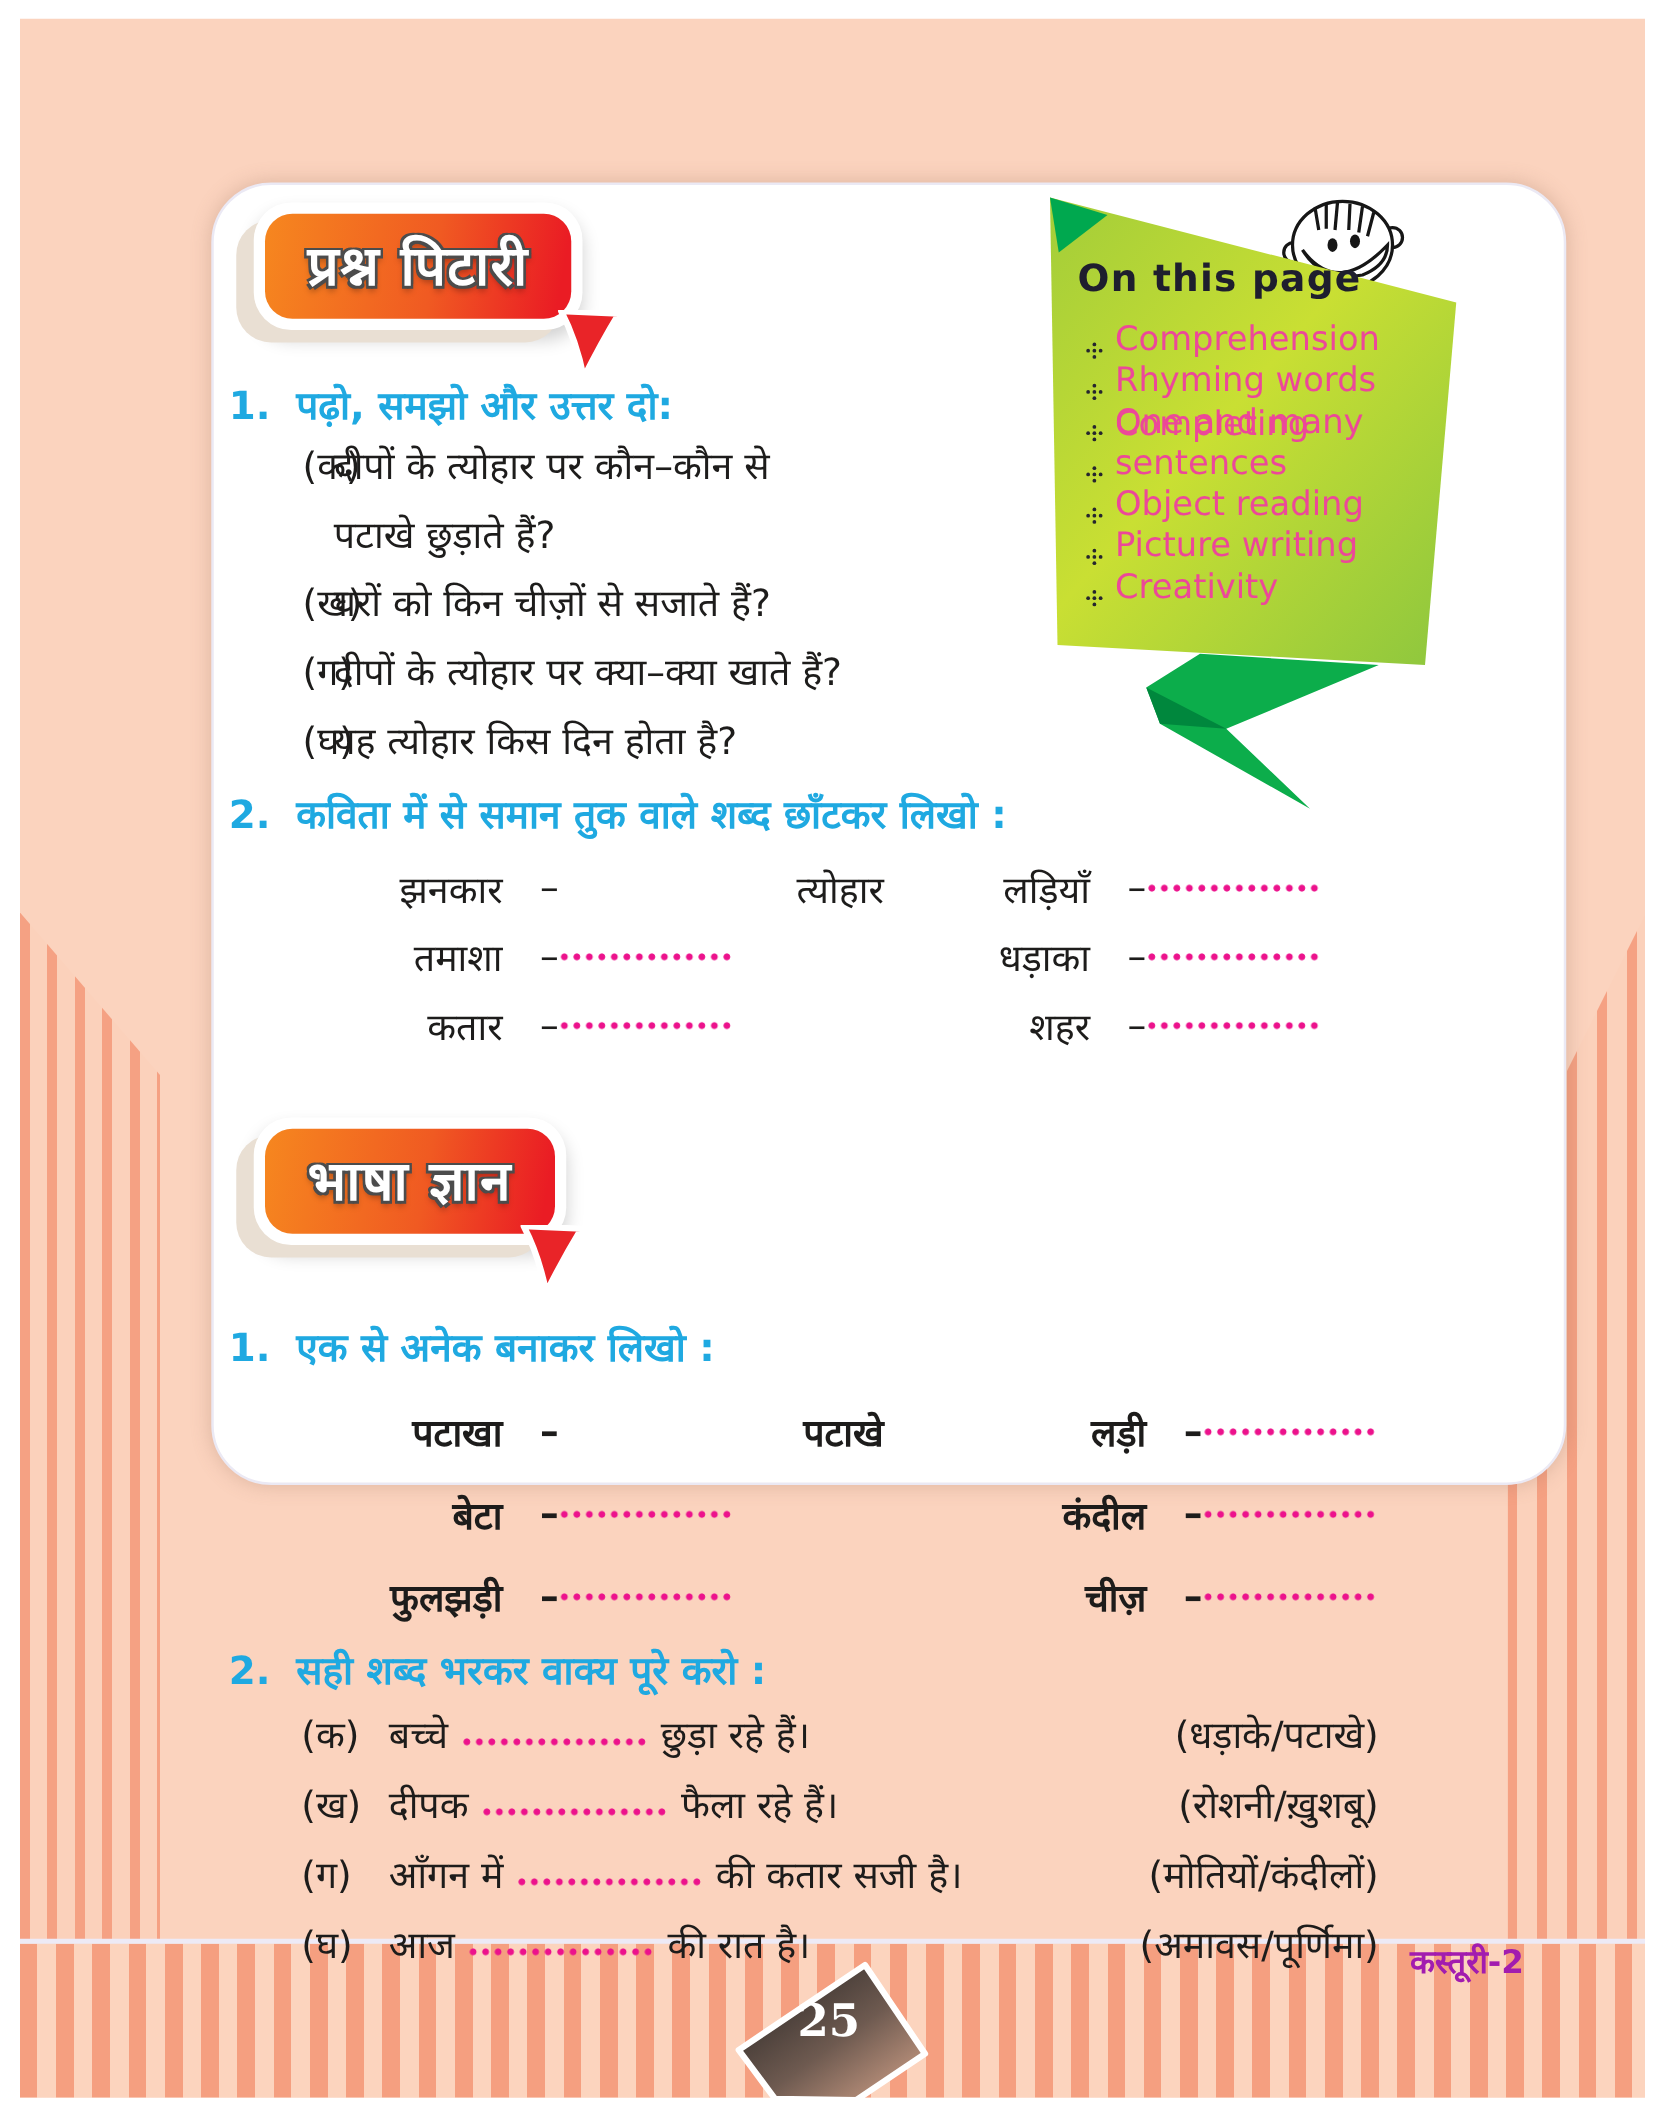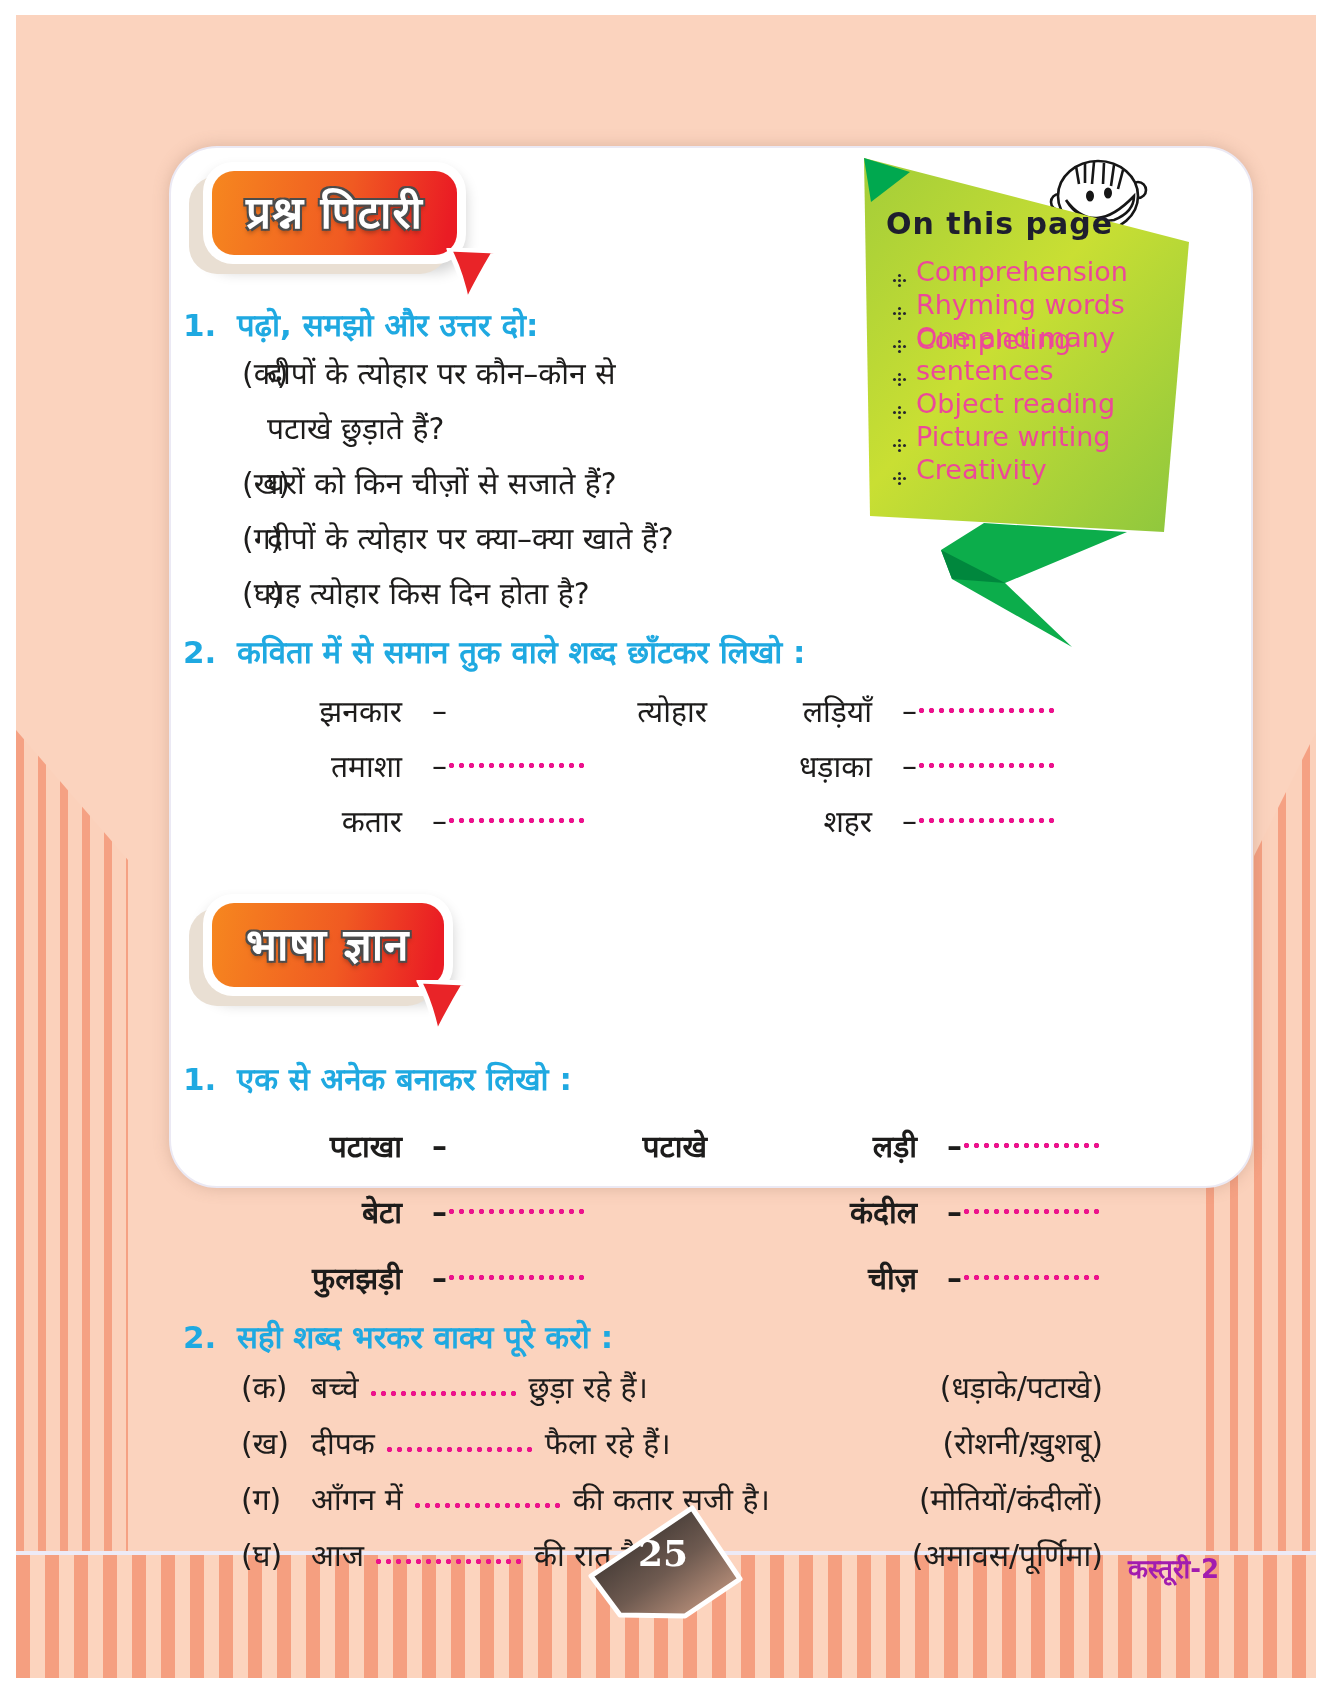--- a/index.html
+++ b/index.html
@@ -58,33 +58,33 @@
     background-image:radial-gradient(circle at 4.5px 4.5px,#ec128c 2.4px,rgba(0,0,0,0) 3px);
     background-size:10px 9px; background-repeat:repeat-x; }
   .blank.inline { margin:0 10px; width:150px; }
 
   
   .sentence { display:grid; grid-template-columns:70px 1fr auto; align-items:baseline;
     font-size:30px; height:56px; color:#1d1c1b; padding-right:96px; margin-left:62px; }
   .sentence .opts { white-space:nowrap; }
 
   
-  .banner { position:absolute; left:842px; top:150px; width:372px; height:520px; z-index:6; }
+  .banner { position:absolute; left:818px; top:150px; width:372px; height:520px; z-index:6; }
   .banner svg { position:absolute; inset:0; }
   .banner-title { position:absolute; left:44px; top:56px; font-size:30px; font-weight:bold;
     color:#1e1e2e; letter-spacing:1px; }
   .banner-items { position:absolute; left:50px; top:104px; }
   .banner-item { display:flex; align-items:flex-end; height:33px; font-size:27px; color:#ec4899; }
   .bullet { position:relative; width:14px; height:14px; margin-right:10px; flex:0 0 14px; }
   .bullet::before { content:""; position:absolute; left:5.5px; top:5.5px; width:3px; height:3px;
     border-radius:50%; background:#26262e;
     box-shadow:5px 0 0 #26262e,-5px 0 0 #26262e,0 -5px 0 #26262e,0 5px 0 #26262e; }
 
   
-  .page-num-wrap { position:absolute; left:575px; top:1500px; width:185px; height:125px; z-index:8; }
+  .page-num-wrap { position:absolute; left:575px; top:1564px; width:185px; height:125px; z-index:8; }
   .page-num { position:absolute; left:58px; top:32px; width:60px; text-align:center;
     font-family:"DejaVu Serif", serif; font-weight:bold; font-size:36px; color:#ffffff; }
   .book-label { position:absolute; left:1128px; top:1550px; font-size:26px; font-weight:bold;
     color:#a21caf; z-index:8; }
 </style>
 </head>
 <body>
 
 <div class="page">
   <div class="bg"></div>

